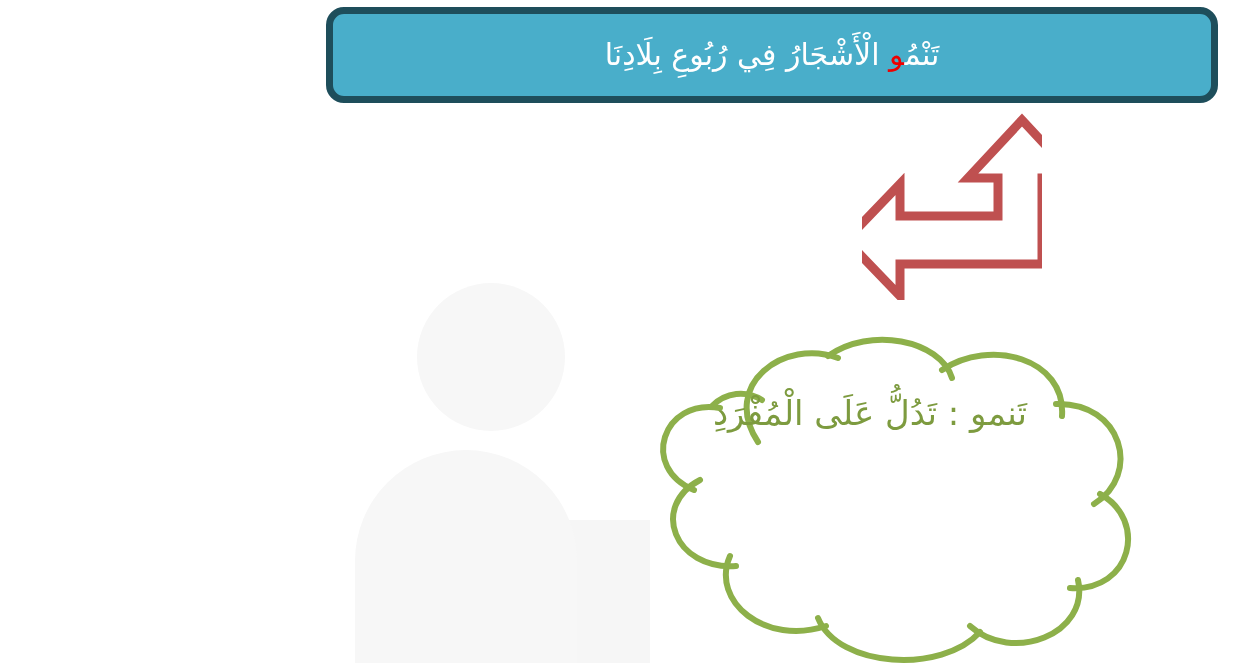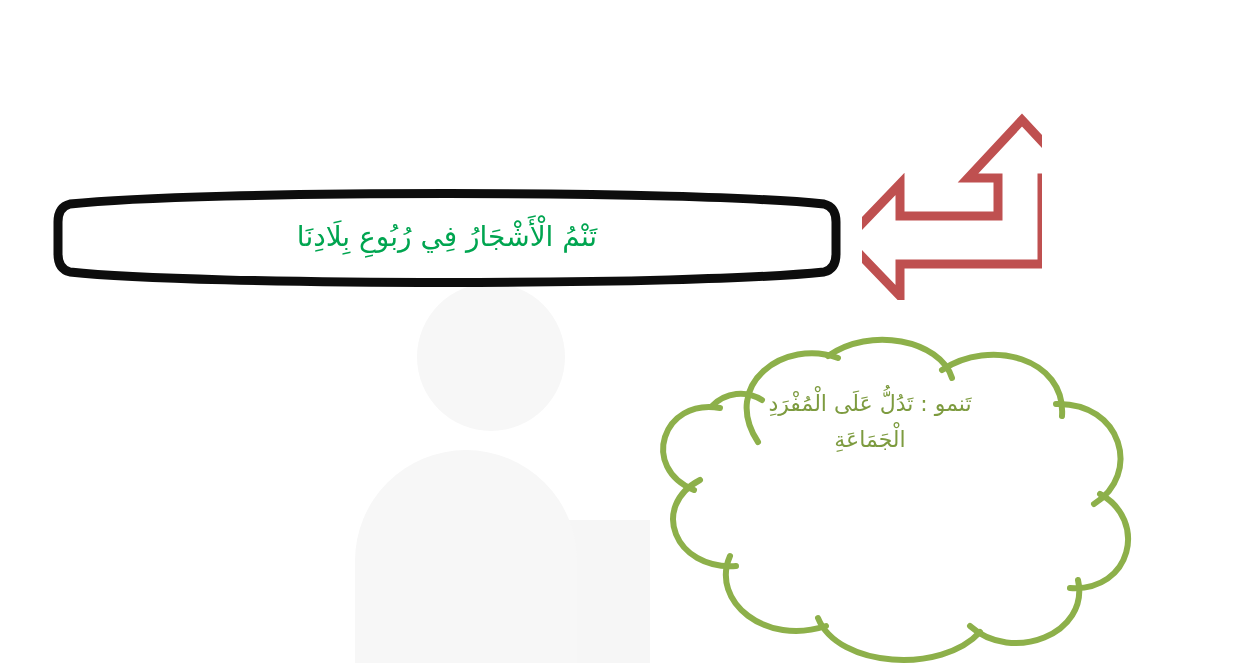--- a/index.html
+++ b/index.html
@@ -133,60 +133,49 @@
     width: 600px;
     height: 329px;
   }
   .cloud-text {
     position: absolute;
     left: 70px;
     top: 52px;
     width: 460px;
     text-align: center;
     color: #7D9B3F;
-    font-size: 22px;
+    font-size: 34px;
     line-height: 1.62;
     direction: rtl;
     unicode-bidi: isolate;
   }
   .cloud-line {
     display: block;
     white-space: nowrap;
   }
 </style>
 </head>
 <body>
 
 <div id="stage">
 
   <div class="watermark wm-shadow"></div>
   <div class="watermark wm-head"></div>
   <div class="watermark wm-body"></div>
 
+  <div class="teal-banner">
+    <div class="teal-banner-text"><span>تَنْمُ</span><span class="hi">و</span><span> الْأَشْجَارُ فِي رُبُوعِ بِلَادِنَا</span></div>
+  </div>
 
   <div class="bent-arrow">
     <svg viewBox="0 0 180 192" xmlns="http://www.w3.org/2000/svg" aria-hidden="true">
       <path d="M 152 8 L 206 66 L 172 66 L 172 152 L 30 152 L 30 184 L -24 128 L 30 72 L 30 104 L 128 104 L 128 66 L 98 66 Z" transform="translate(8,4)" fill="none" stroke="#BF5050" stroke-width="9" stroke-linejoin="miter"></path>
     </svg>
   </div>
 
-  <div class="white-ribbon">
-    <svg viewBox="0 0 810 112" xmlns="http://www.w3.org/2000/svg" aria-hidden="true">
-      <path d="M 28 22
-               C 160 8, 650 8, 782 22
-               C 790 24, 794 30, 794 40
-               L 794 72
-               C 794 82, 790 88, 782 90
-               C 650 104, 160 104, 28 90
-               C 20 88, 16 82, 16 72
-               L 16 40
-               C 16 30, 20 24, 28 22 Z" fill="#FFFFFF" stroke="#0D0D0D" stroke-width="9" stroke-linejoin="round"></path>
-    </svg>
-    <div class="white-ribbon-text">تَنْمُ الْأَشْجَارُ فِي رُبُوعِ بِلَادِنَا</div>
-  </div>
 
   <div class="cloud">
     <svg viewBox="0 0 600 329" xmlns="http://www.w3.org/2000/svg" aria-hidden="true">
       <g fill="none" stroke="#8DB04A" stroke-width="6" stroke-linecap="round">
 
         <path d="M 188 108 C 150 50, 215 4, 268 24"></path>
 
         <path d="M 258 22 C 300 -8, 370 6, 382 44"></path>
 
         <path d="M 372 36 C 420 4, 496 24, 492 82"></path>
@@ -203,17 +192,16 @@
 
         <path d="M 166 232 C 104 236, 80 172, 130 146"></path>
 
         <path d="M 124 156 C 70 134, 92 64, 150 74"></path>
 
         <path d="M 142 72 C 156 58, 176 56, 192 66"></path>
       </g>
     </svg>
     <div class="cloud-text">
       <span class="cloud-line">تَنمو : تَدُلُّ عَلَى الْمُفْرَدِ</span>
-      <span class="cloud-line">الْجَمَاعَةِ</span>
     </div>
   </div>
 
 </div>
 
 </body></html>

